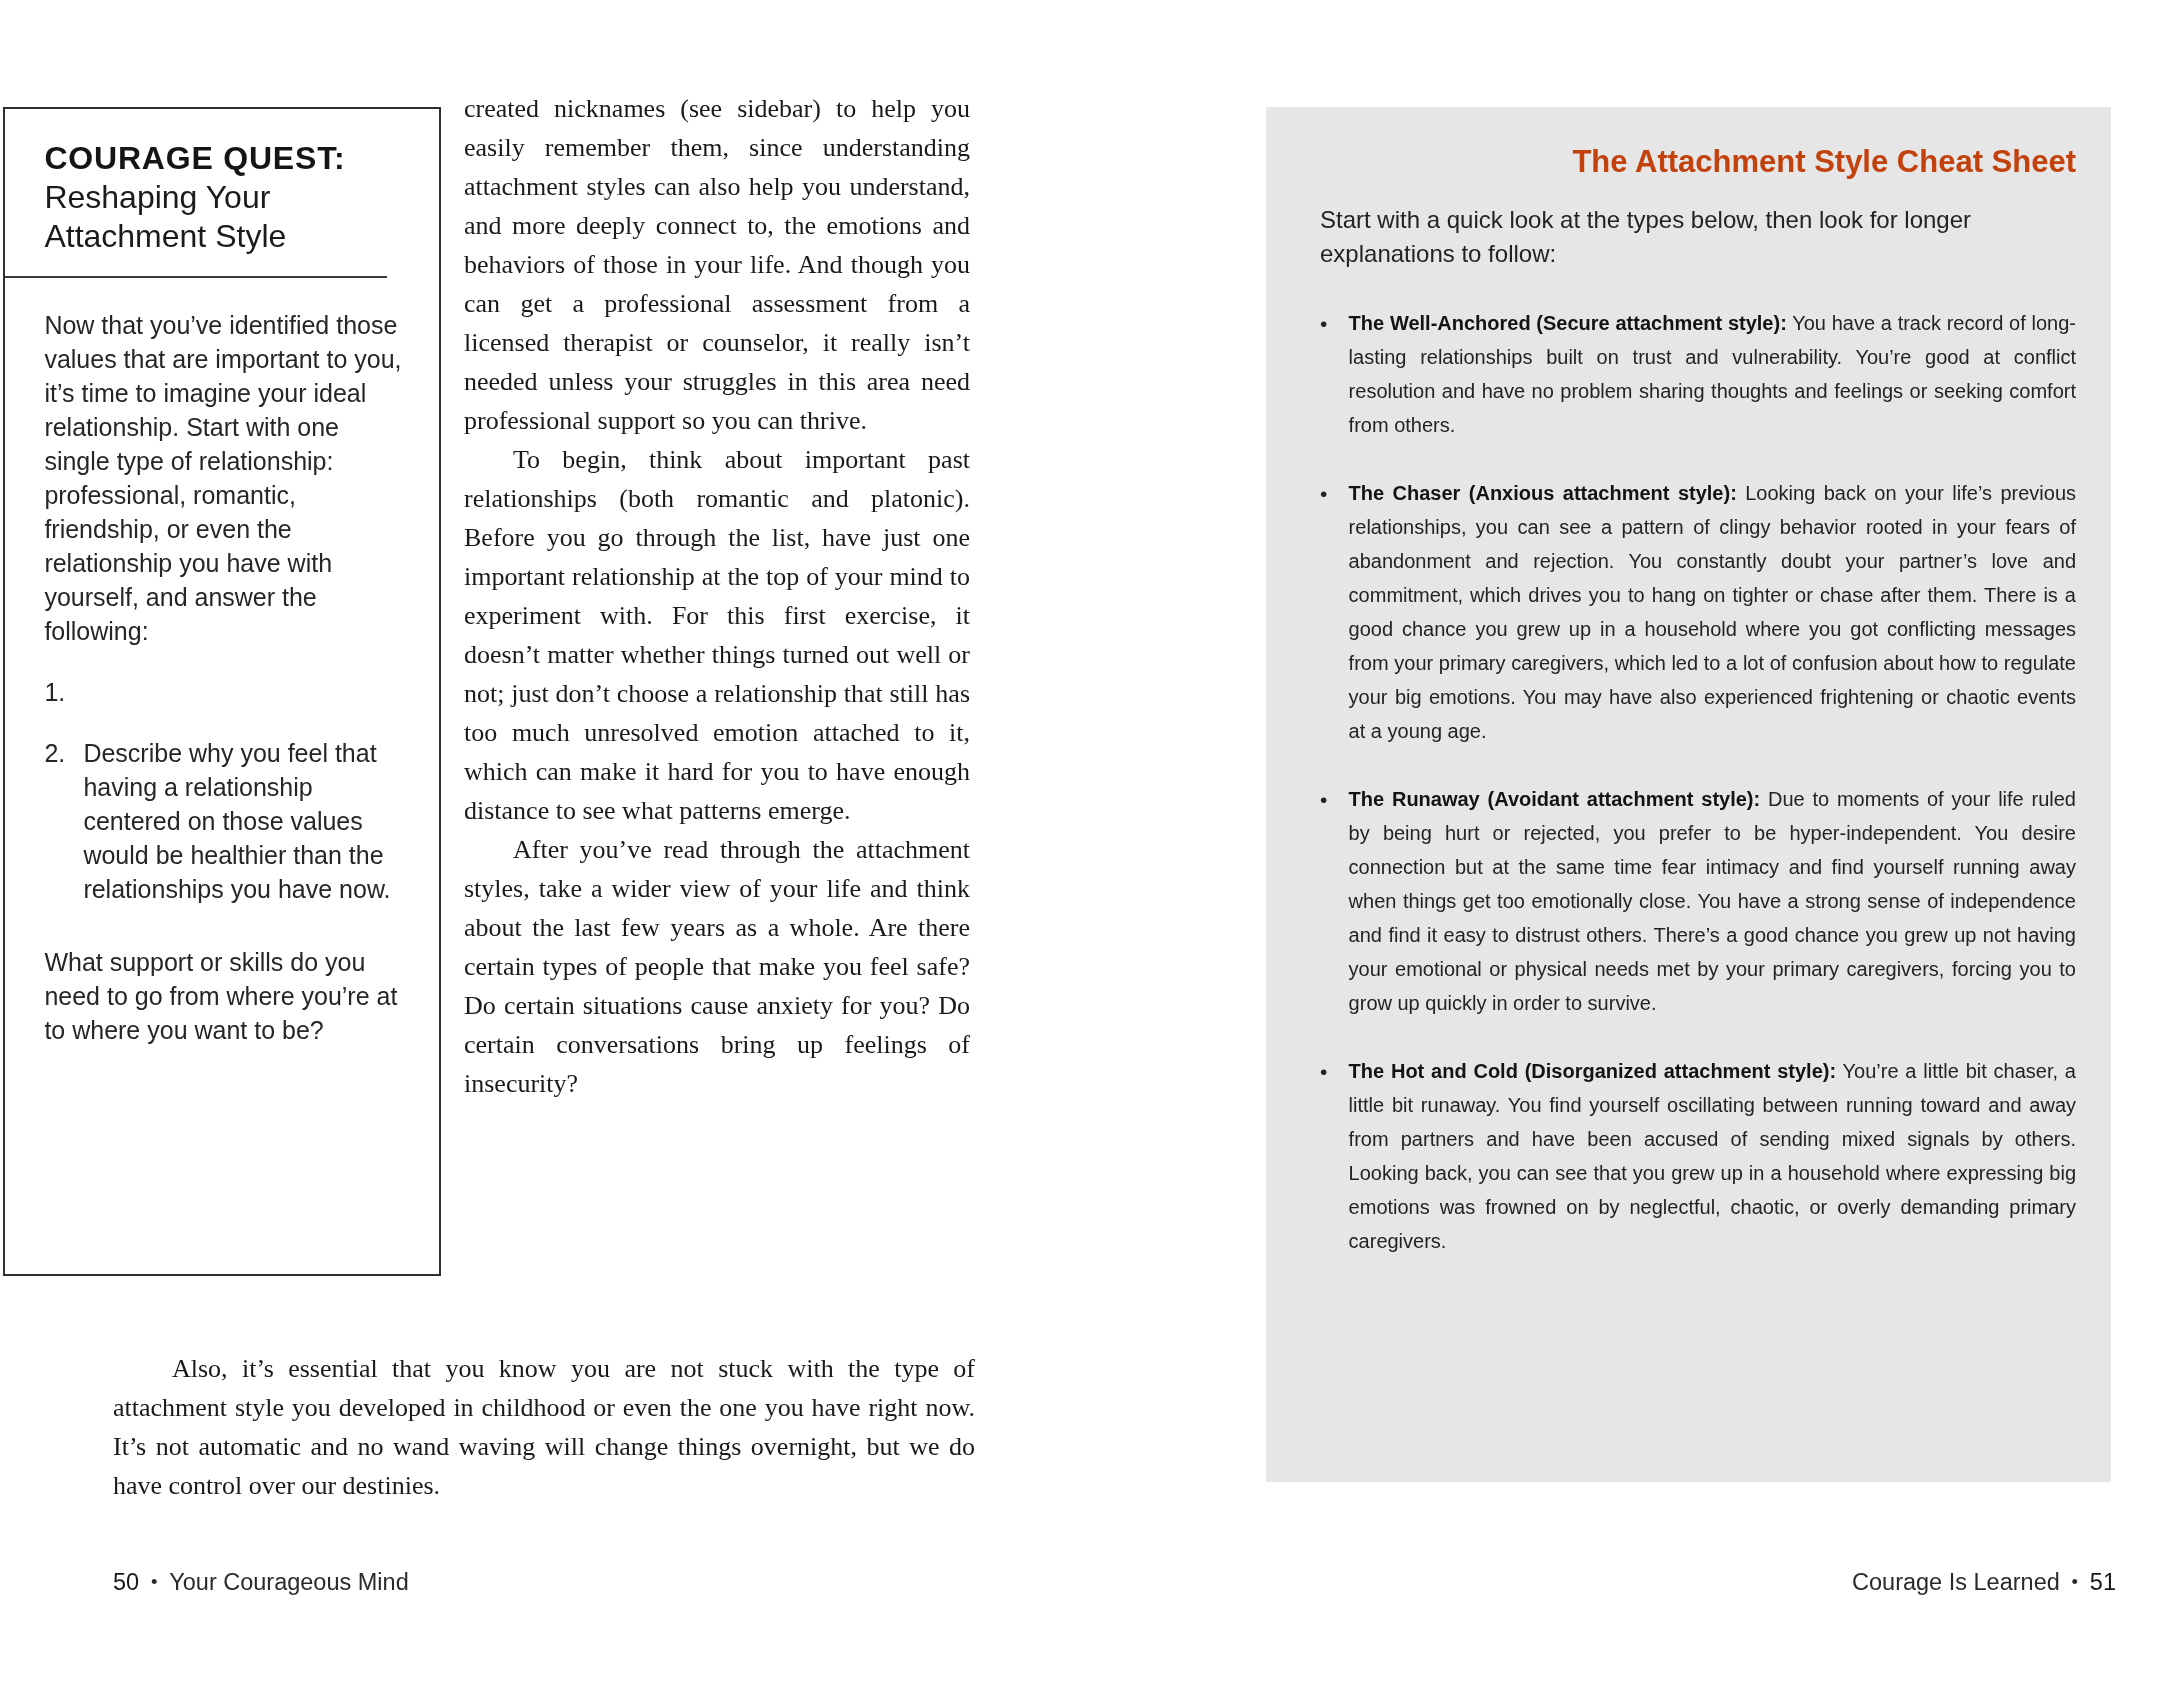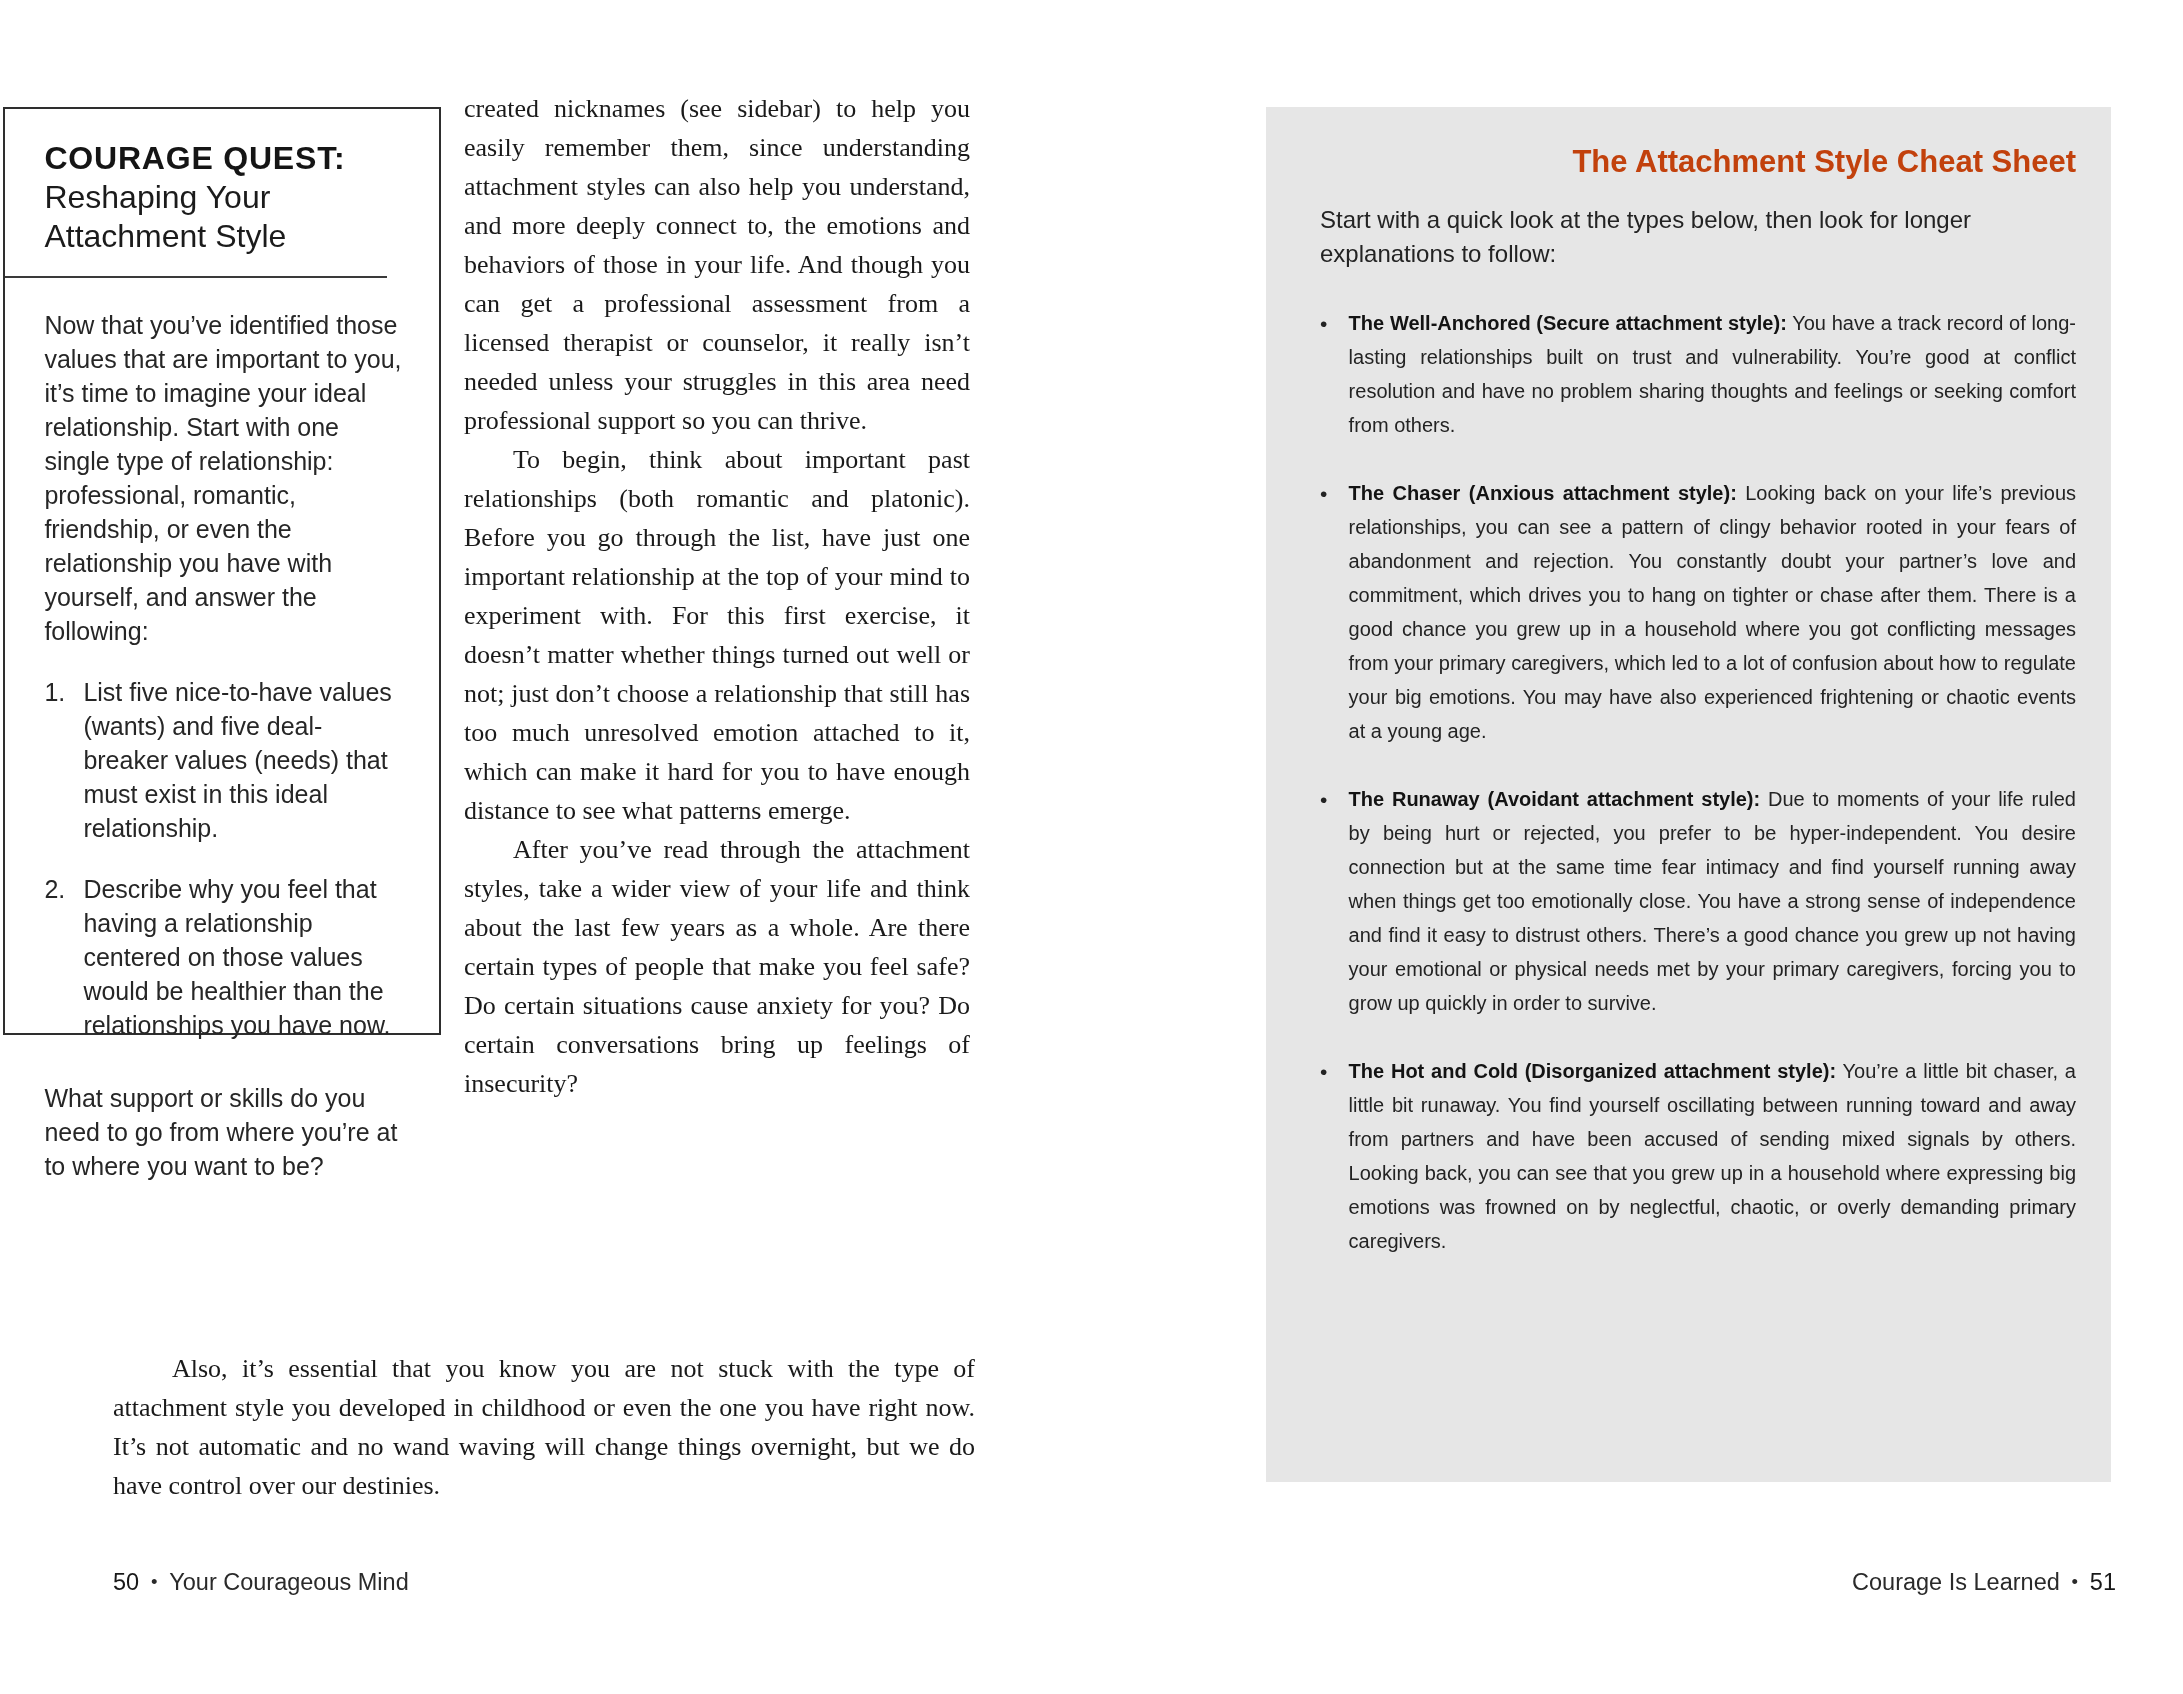--- a/index.html
+++ b/index.html
@@ -7,21 +7,21 @@
     width:2183px;height:1695px;
     background:#ffffff;
     position:relative;
     overflow:hidden;
     font-family:"Liberation Sans", sans-serif;
     color:#1f1f1f;
   }
   
   .callout{
     position:absolute;left:3.4px;top:107px;
-    width:438px;height:928px;
+    width:438px;height:1169px;
     border:2.5px solid #2e2e2e;
     box-sizing:border-box;
     padding:30px 34px 0 39px;
     background:#ffffff;
   }
   .callout .kicker{
     font-size:32px;font-weight:700;letter-spacing:0.8px;
     line-height:39px;color:#151515;
   }
   .callout .cotitle{
@@ -93,21 +93,20 @@
 
 <aside class="callout">
   <div class="kicker">COURAGE QUEST:</div>
   <div class="cotitle">Reshaping Your</div>
   <div class="cotitle">Attachment Style</div>
   <div class="divider"></div>
   <div class="cintro">Now that you’ve identified those values that are important to you, it’s time to imagine your ideal relationship. Start with one single type of relationship: professional, romantic, friendship, or even the relationship you have with yourself, and answer the following:</div>
   <ol class="clist">
     <li class="oli">
       <span class="onum">1.</span>
-      <span class="otext">List five nice-to-have values (wants) and five deal-breaker values (needs) that must exist in this ideal relationship.</span>
     </li>
     <li class="oli">
       <span class="onum">2.</span>
       <span class="otext">Describe why you feel that having a relationship centered on those values would be healthier than the relationships you have now.</span>
     </li>
   </ol>
   <div class="cquestion">What support or skills do you need to go from where you’re at to where you want to be?</div>
 </aside>
 
 <section class="serif-col">

